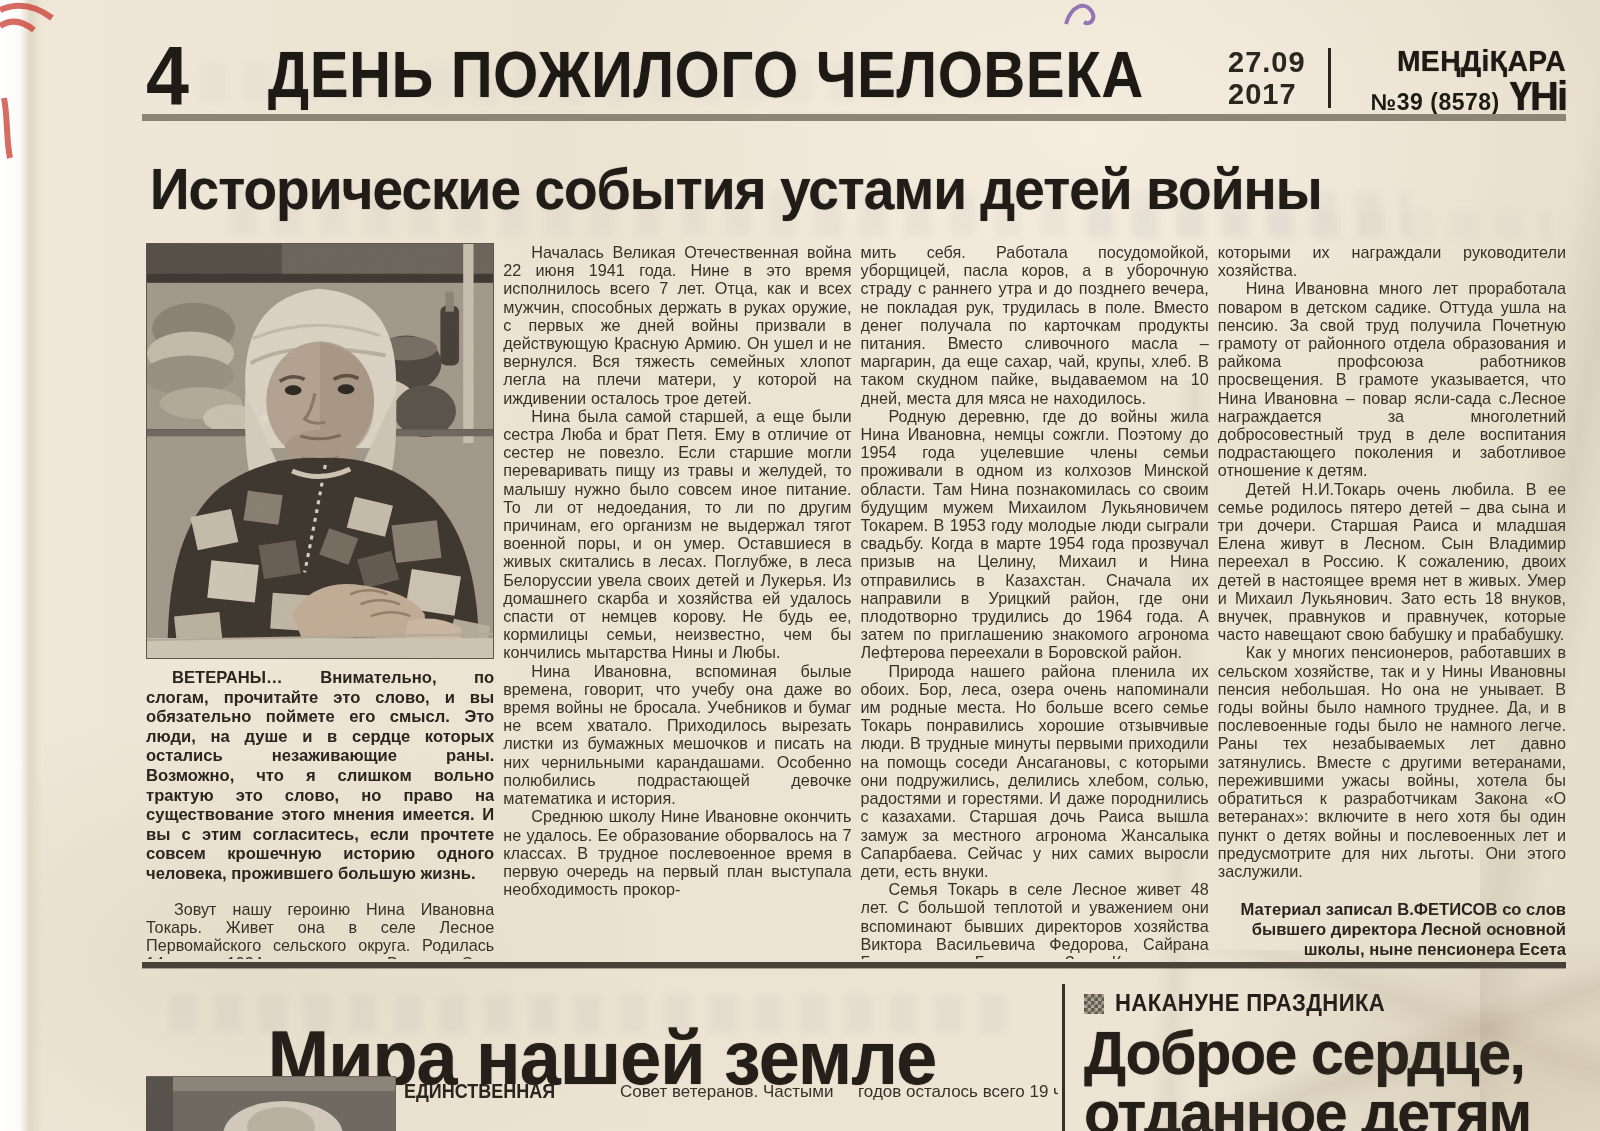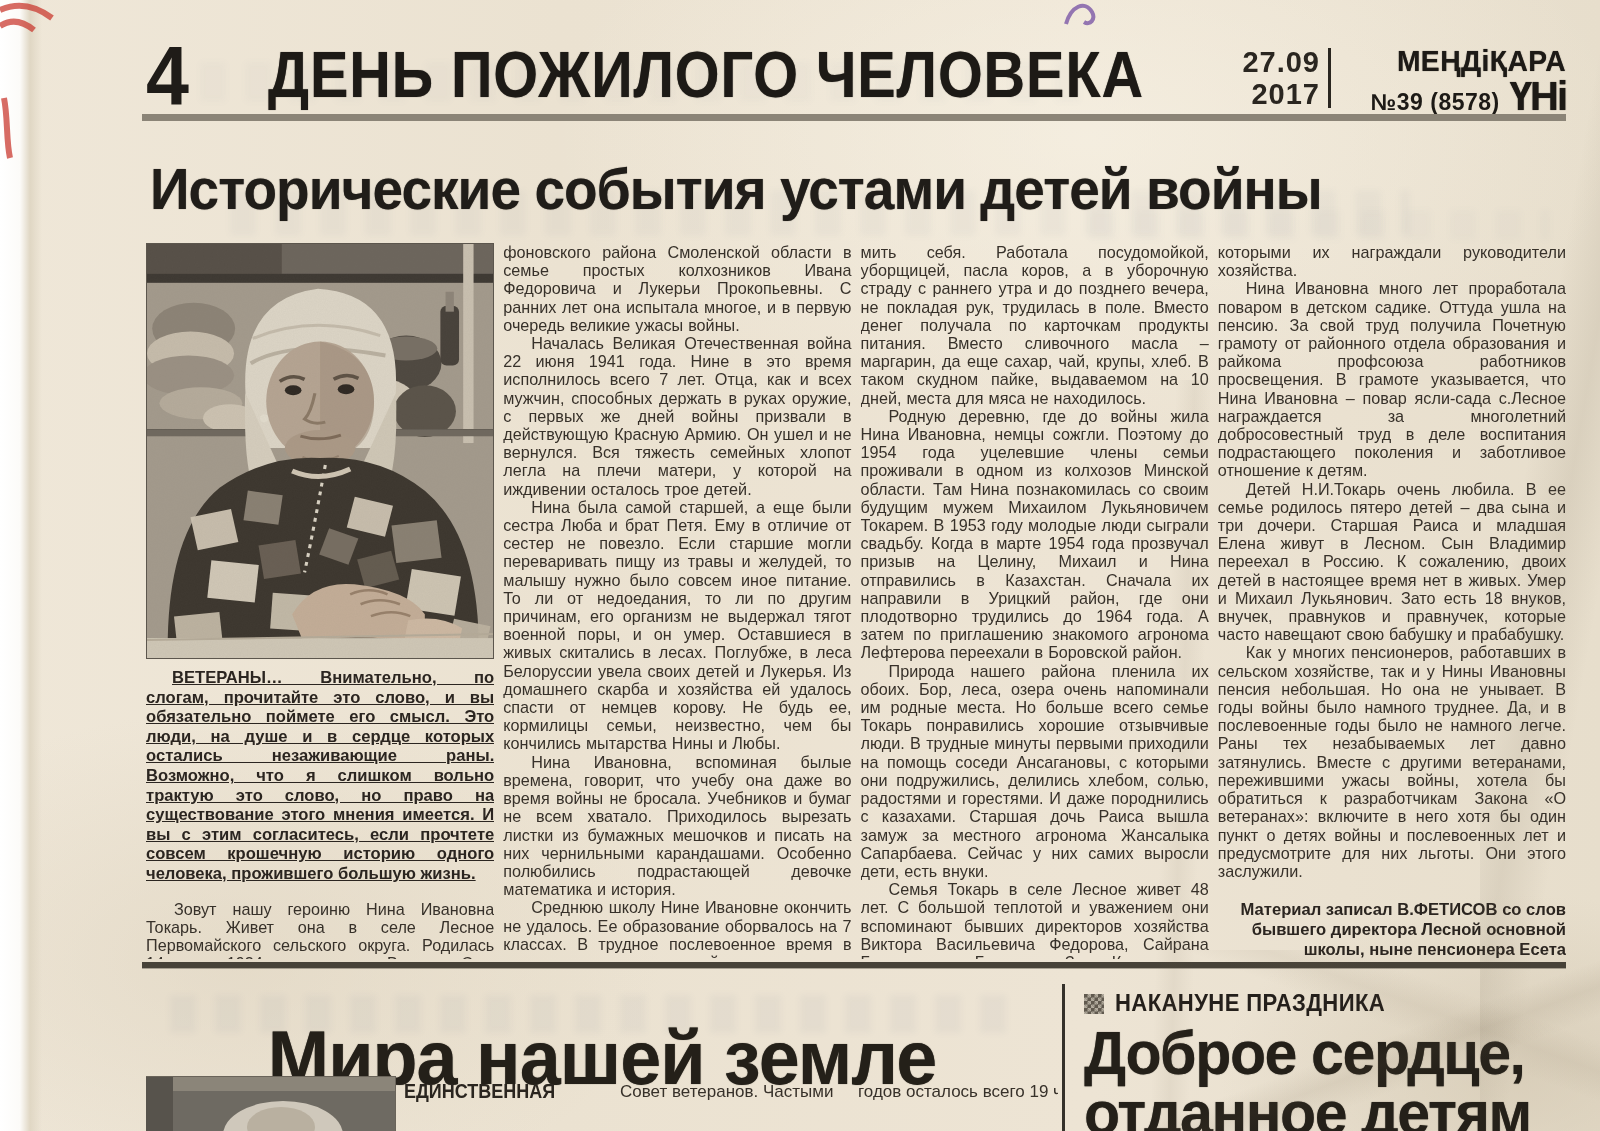--- a/index.html
+++ b/index.html
@@ -31,21 +31,21 @@
   .ghost.g2{left:200px;top:62px;width:880px;height:40px;opacity:.12;}
   .ghost.g3{left:170px;top:995px;width:850px;height:38px;opacity:.22;}
   .ghost.g4{left:1090px;top:210px;width:460px;height:30px;opacity:.12;}
 
   
   .page-num{position:absolute;left:146px;top:34px;font-size:84px;font-weight:bold;line-height:1;
     color:#1f1c18;transform:scaleX(.92);transform-origin:left top;}
   .mast-title{position:absolute;left:268px;top:38px;font-size:64px;font-weight:bold;white-space:nowrap;
     color:#1d1a16;letter-spacing:1px;transform:scaleX(.90);transform-origin:left top;
     text-shadow:0 0 1px rgba(30,26,22,.7);}
-  .issue-date{position:absolute;left:1228px;top:46px;width:92px;text-align:right;font-weight:bold;
+  .issue-date{position:absolute;left:1228px;top:46px;width:92px;text-align:left;font-weight:bold;
     font-size:29px;line-height:1.12;color:#2a2620;letter-spacing:1px;}
   .mast-vline{position:absolute;left:1328px;top:48px;width:3px;height:60px;background:#2a2620;}
   .logo{position:absolute;left:1340px;top:44px;width:226px;text-align:right;color:#1d1a16;}
   .logo-name{font-size:30px;font-weight:800;letter-spacing:.5px;transform:scaleX(.94);transform-origin:right top;
     text-shadow:0 0 1px rgba(30,26,22,.8);}
   .logo-row{display:flex;justify-content:flex-end;align-items:baseline;gap:10px;margin-top:2px;}
   .logo-issue{font-size:23px;font-weight:bold;letter-spacing:.5px;}
   .logo-suffix{font-size:40px;font-weight:900;letter-spacing:-2px;line-height:.8;
     text-shadow:0 0 1px rgba(30,26,22,.9);}
   .mast-rule{position:absolute;left:142px;top:114px;width:1424px;height:7px;background:#8b8477;}
@@ -65,21 +65,21 @@
     color:#201d19;letter-spacing:-1px;white-space:nowrap;transform:scaleX(.965);transform-origin:left top;
     text-shadow:0 0 1px rgba(32,29,25,.65);}
 
   
   .cols{position:absolute;left:146px;top:243px;width:1420px;height:716px;display:flex;gap:9px;}
   .col{flex:1 1 0;height:716px;overflow:hidden;position:relative;}
   .photo{margin:0;width:100%;height:416px;border:1px solid #5c564d;box-sizing:border-box;
     background:#a29a8d;overflow:hidden;}
   .photo svg{display:block;width:100%;height:100%;}
   .caption{margin:9px 0 0 0;font-size:16.6px;line-height:19.6px;font-weight:bold;color:#2b2520;
-    text-align:justify;text-indent:26px;text-decoration:underline;}
+    text-align:justify;text-indent:26px;}
   p.body{margin:0;font-size:16.2px;line-height:18.2px;color:#37312a;text-align:justify;
     text-indent:28px;word-spacing:.5px;}
   p.body.cont{text-indent:0;}
   .c1 p.body{margin-top:16px;}
   .byline{margin:20px 0 0 0;font-size:16.6px;line-height:20px;font-weight:bold;color:#2b2520;
     text-align:right;}
 
   
   .bottom-rule{position:absolute;left:142px;top:962px;width:1424px;height:6px;background:#474238;
     box-shadow:0 1px 0 rgba(71,66,56,.4);}
@@ -204,21 +204,20 @@
           <rect x="0" y="396" width="334" height="20" fill="#cfc7b6"></rect>
           <path d="M0 398 L334 392" stroke="#b5ab99" stroke-width="2"></path>
           <rect width="334" height="416" filter="url(#grain)" opacity=".14"></rect>
         </svg>
       </figure>
       <p class="caption">ВЕТЕРАНЫ… Внимательно, по слогам, прочитайте это слово, и вы обязательно поймете его смысл. Это люди, на душе и в сердце которых остались незаживающие раны. Возможно, что я слишком вольно трактую это слово, но право на существование этого мнения имеется. И вы с этим согласитесь, если прочтете совсем крошечную историю одного человека, прожившего большую жизнь.</p>
       <p class="body">Зовут нашу героиню Нина Ивановна Токарь. Живет она в селе Лесное Первомайского сельского округа. Родилась 14 января 1934 года в деревне Вачковка Са-</p>
     </div>
 
     <div class="col">
-      <p class="body cont">фоновского района Смоленской области в семье простых колхозников Ивана Федоровича и Лукерьи Прокопьевны. С ранних лет она испытала многое, и в первую очередь великие ужасы войны.</p>
       <p class="body">Началась Великая Отечественная война 22 июня 1941 года. Нине в это время исполнилось всего 7 лет. Отца, как и всех мужчин, способных держать в руках оружие, с первых же дней войны призвали в действующую Красную Армию. Он ушел и не вернулся. Вся тяжесть семейных хлопот легла на плечи матери, у которой на иждивении осталось трое детей.</p>
       <p class="body">Нина была самой старшей, а еще были сестра Люба и брат Петя. Ему в отличие от сестер не повезло. Если старшие могли переваривать пищу из травы и желудей, то малышу нужно было совсем иное питание. То ли от недоедания, то ли по другим причинам, его организм не выдержал тягот военной поры, и он умер. Оставшиеся в живых скитались в лесах. Поглубже, в леса Белоруссии увела своих детей и Лукерья. Из домашнего скарба и хозяйства ей удалось спасти от немцев корову. Не будь ее, кормилицы семьи, неизвестно, чем бы кончились мытарства Нины и Любы.</p>
       <p class="body">Нина Ивановна, вспоминая былые времена, говорит, что учебу она даже во время войны не бросала. Учебников и бумаг не всем хватало. Приходилось вырезать листки из бумажных мешочков и писать на них чернильными карандашами. Особенно полюбились подрастающей девочке математика и история.</p>
       <p class="body">Среднюю школу Нине Ивановне окончить не удалось. Ее образование оборвалось на 7 классах. В трудное послевоенное время в первую очередь на первый план выступала необходимость прокор-</p>
     </div>
 
     <div class="col">
       <p class="body cont">мить себя. Работала посудомойкой, уборщицей, пасла коров, а в уборочную страду с раннего утра и до позднего вечера, не покладая рук, трудилась в поле. Вместо денег получала по карточкам продукты питания. Вместо сливочного масла – маргарин, да еще сахар, чай, крупы, хлеб. В таком скудном пайке, выдаваемом на 10 дней, места для мяса не находилось.</p>
       <p class="body">Родную деревню, где до войны жила Нина Ивановна, немцы сожгли. Поэтому до 1954 года уцелевшие члены семьи проживали в одном из колхозов Минской области. Там Нина познакомилась со своим будущим мужем Михаилом Лукьяновичем Токарем. В 1953 году молодые люди сыграли свадьбу. Когда в марте 1954 года прозвучал призыв на Целину, Михаил и Нина отправились в Казахстан. Сначала их направили в Урицкий район, где они плодотворно трудились до 1964 года. А затем по приглашению знакомого агронома Лефтерова переехали в Боровской район.</p>
       <p class="body">Природа нашего района пленила их обоих. Бор, леса, озера очень напоминали им родные места. Но больше всего семье Токарь понравились хорошие отзывчивые люди. В трудные минуты первыми приходили на помощь соседи Ансагановы, с которыми они подружились, делились хлебом, солью, радостями и горестями. И даже породнились с казахами. Старшая дочь Раиса вышла замуж за местного агронома Жансалыка Сапарбаева. Сейчас у них самих выросли дети, есть внуки.</p>

